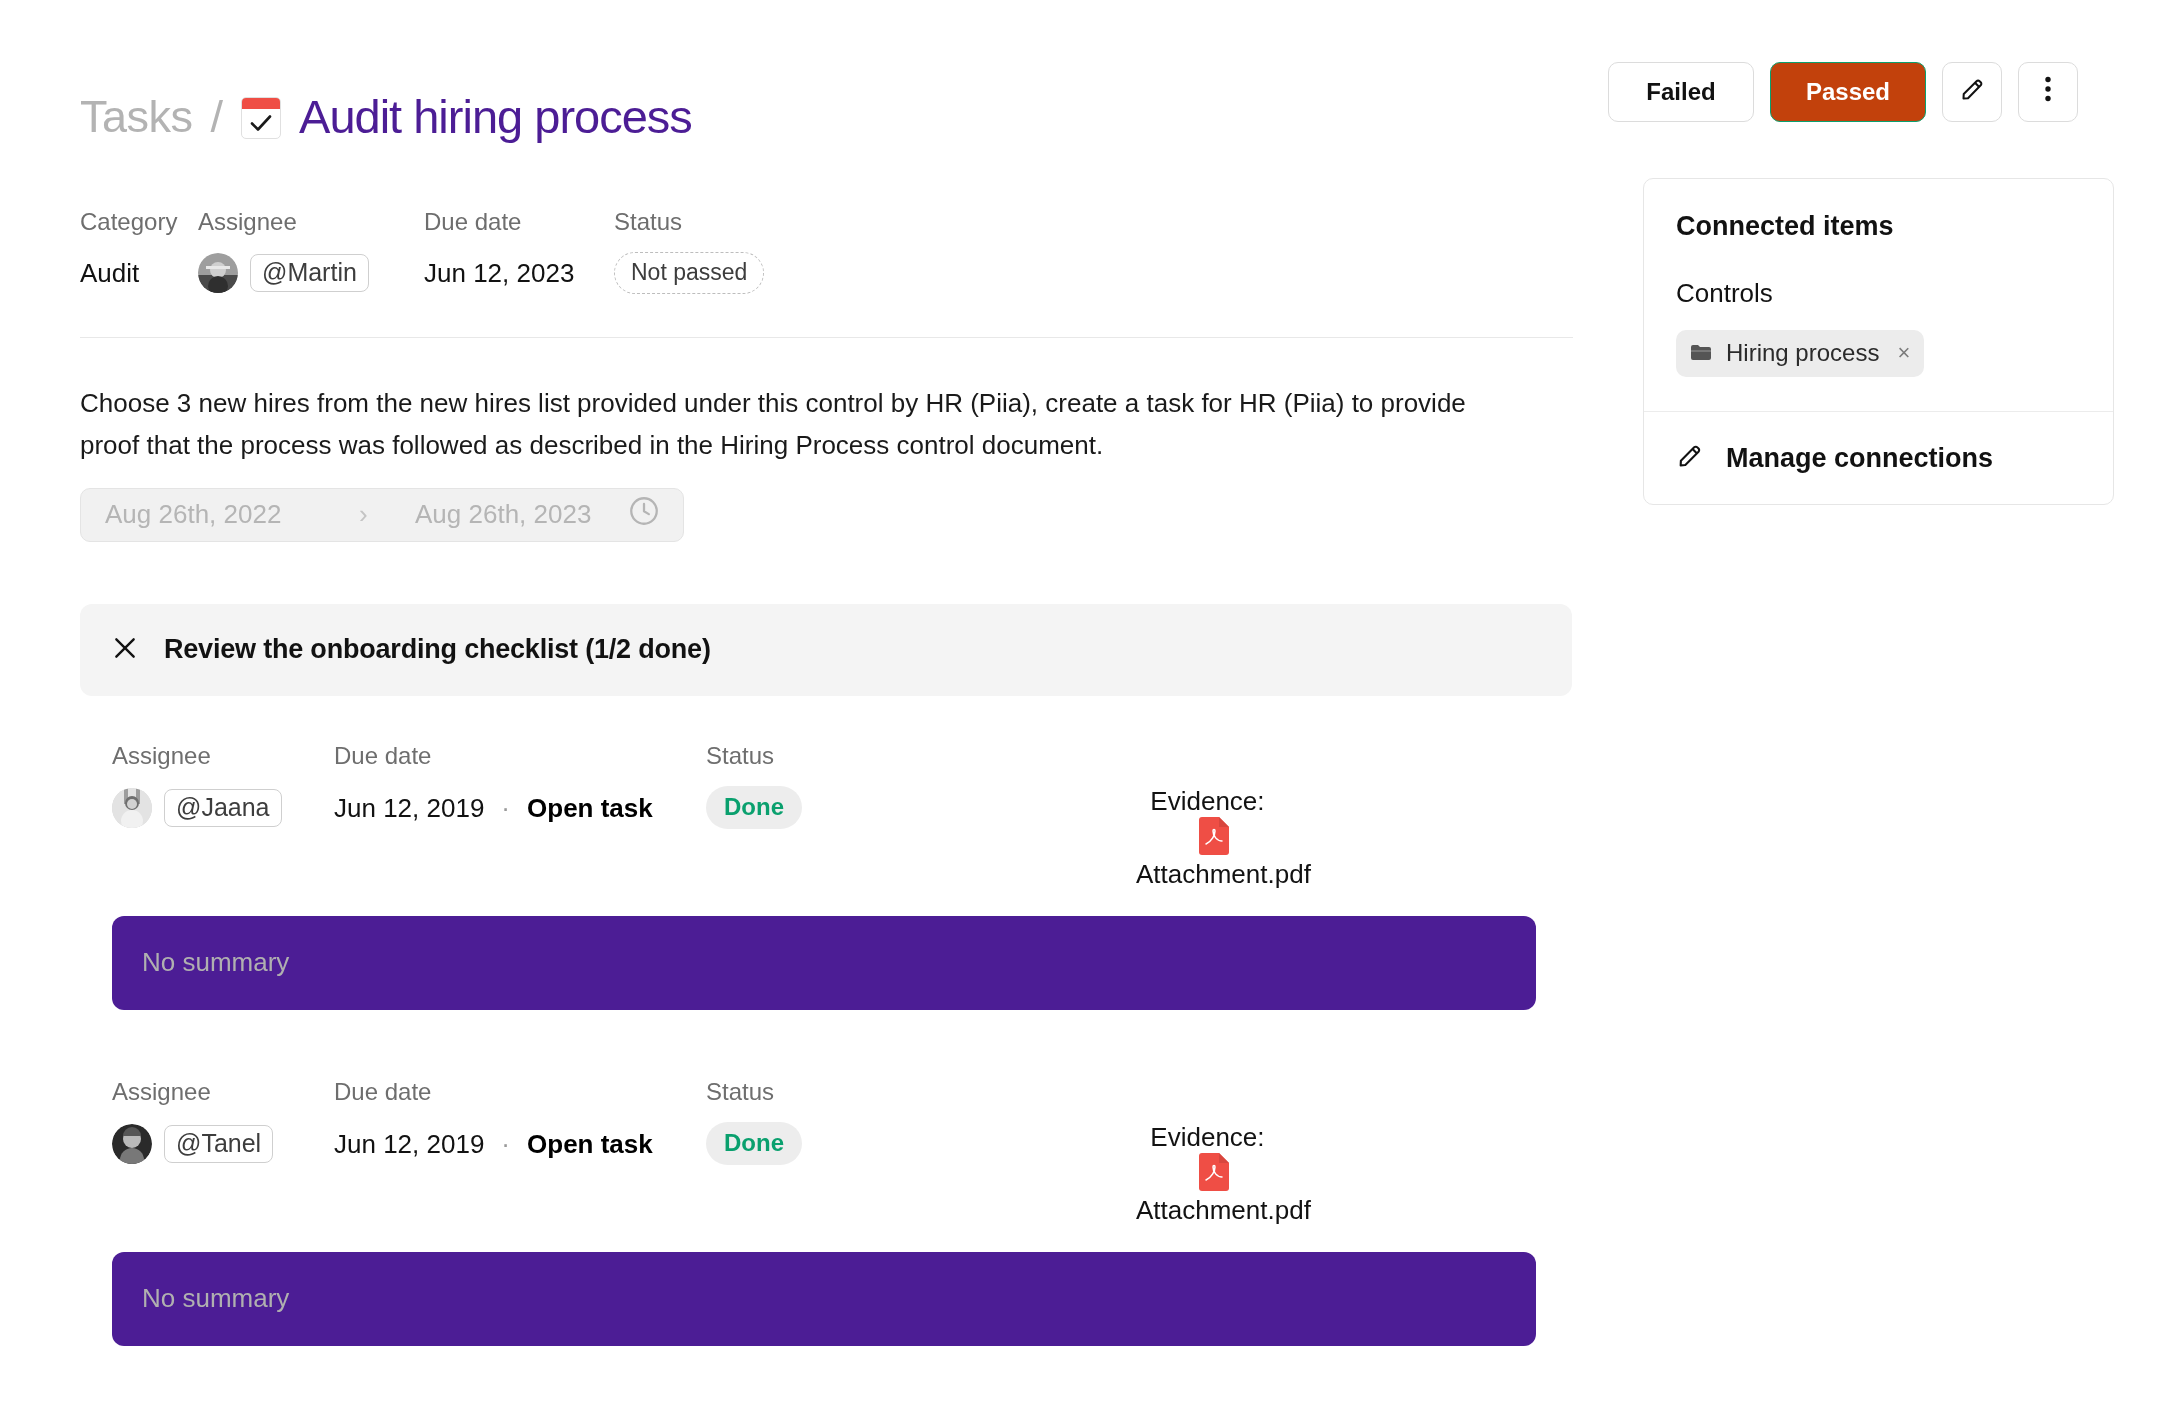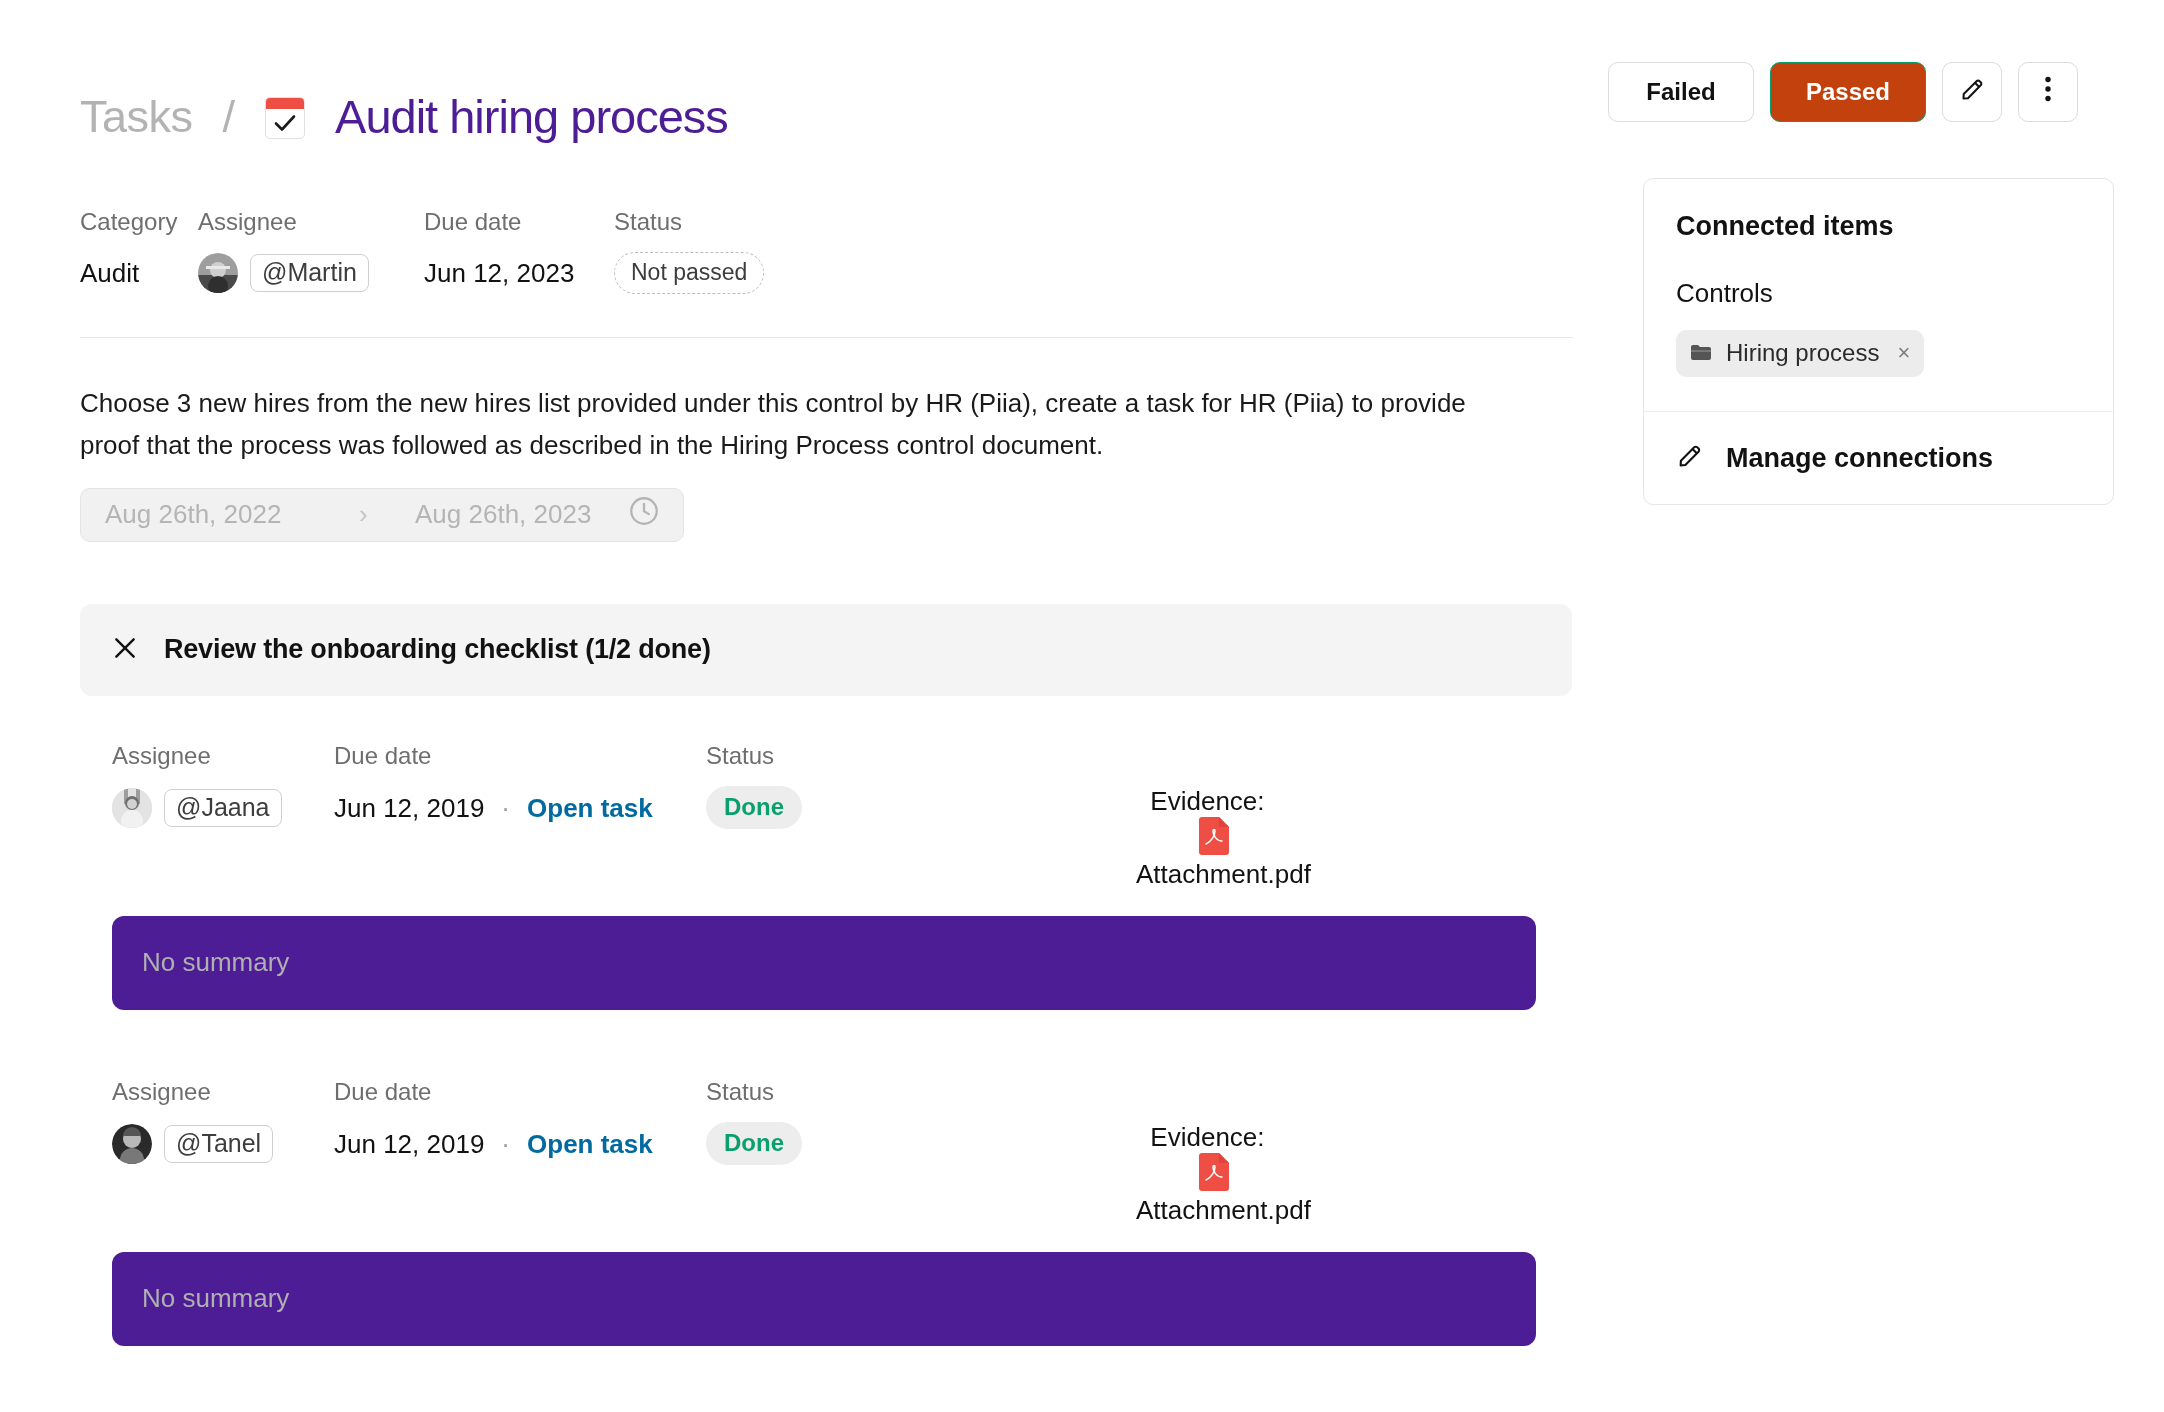--- a/index.html
+++ b/index.html
@@ -26,21 +26,21 @@
   }
   .header-row {
     display: flex;
     align-items: flex-start;
     justify-content: space-between;
     padding: 62px 86px 0 80px;
   }
   .title-block {
     display: flex;
     align-items: center;
-    gap: 16px;
+    gap: 4px;
   }
   .breadcrumb-parent {
     font-size: 45px;
     font-weight: 400;
     color: #b3b3b3;
     letter-spacing: -0.5px;
     line-height: 1;
   }
   .breadcrumb-sep {
     font-size: 45px;
@@ -250,21 +250,21 @@
     line-height: 1;
     display: flex;
     align-items: center;
     height: 42px;
   }
   .st-assignee { width: 222px; }
   .st-duedate  { width: 372px; }
   .st-status   { width: 430px; }
   .dot-sep { color: #9a9a9a; margin: 0 17px; font-size: 26px; }
   .open-task {
-    color: #0369a1;
+    color: #000000;
     font-weight: 700;
     font-size: 26px;
     text-decoration: none;
     cursor: pointer;
   }
   .done-badge {
     background: #ededed;
     color: #0aa06e;
     font-weight: 700;
     font-size: 24px;

